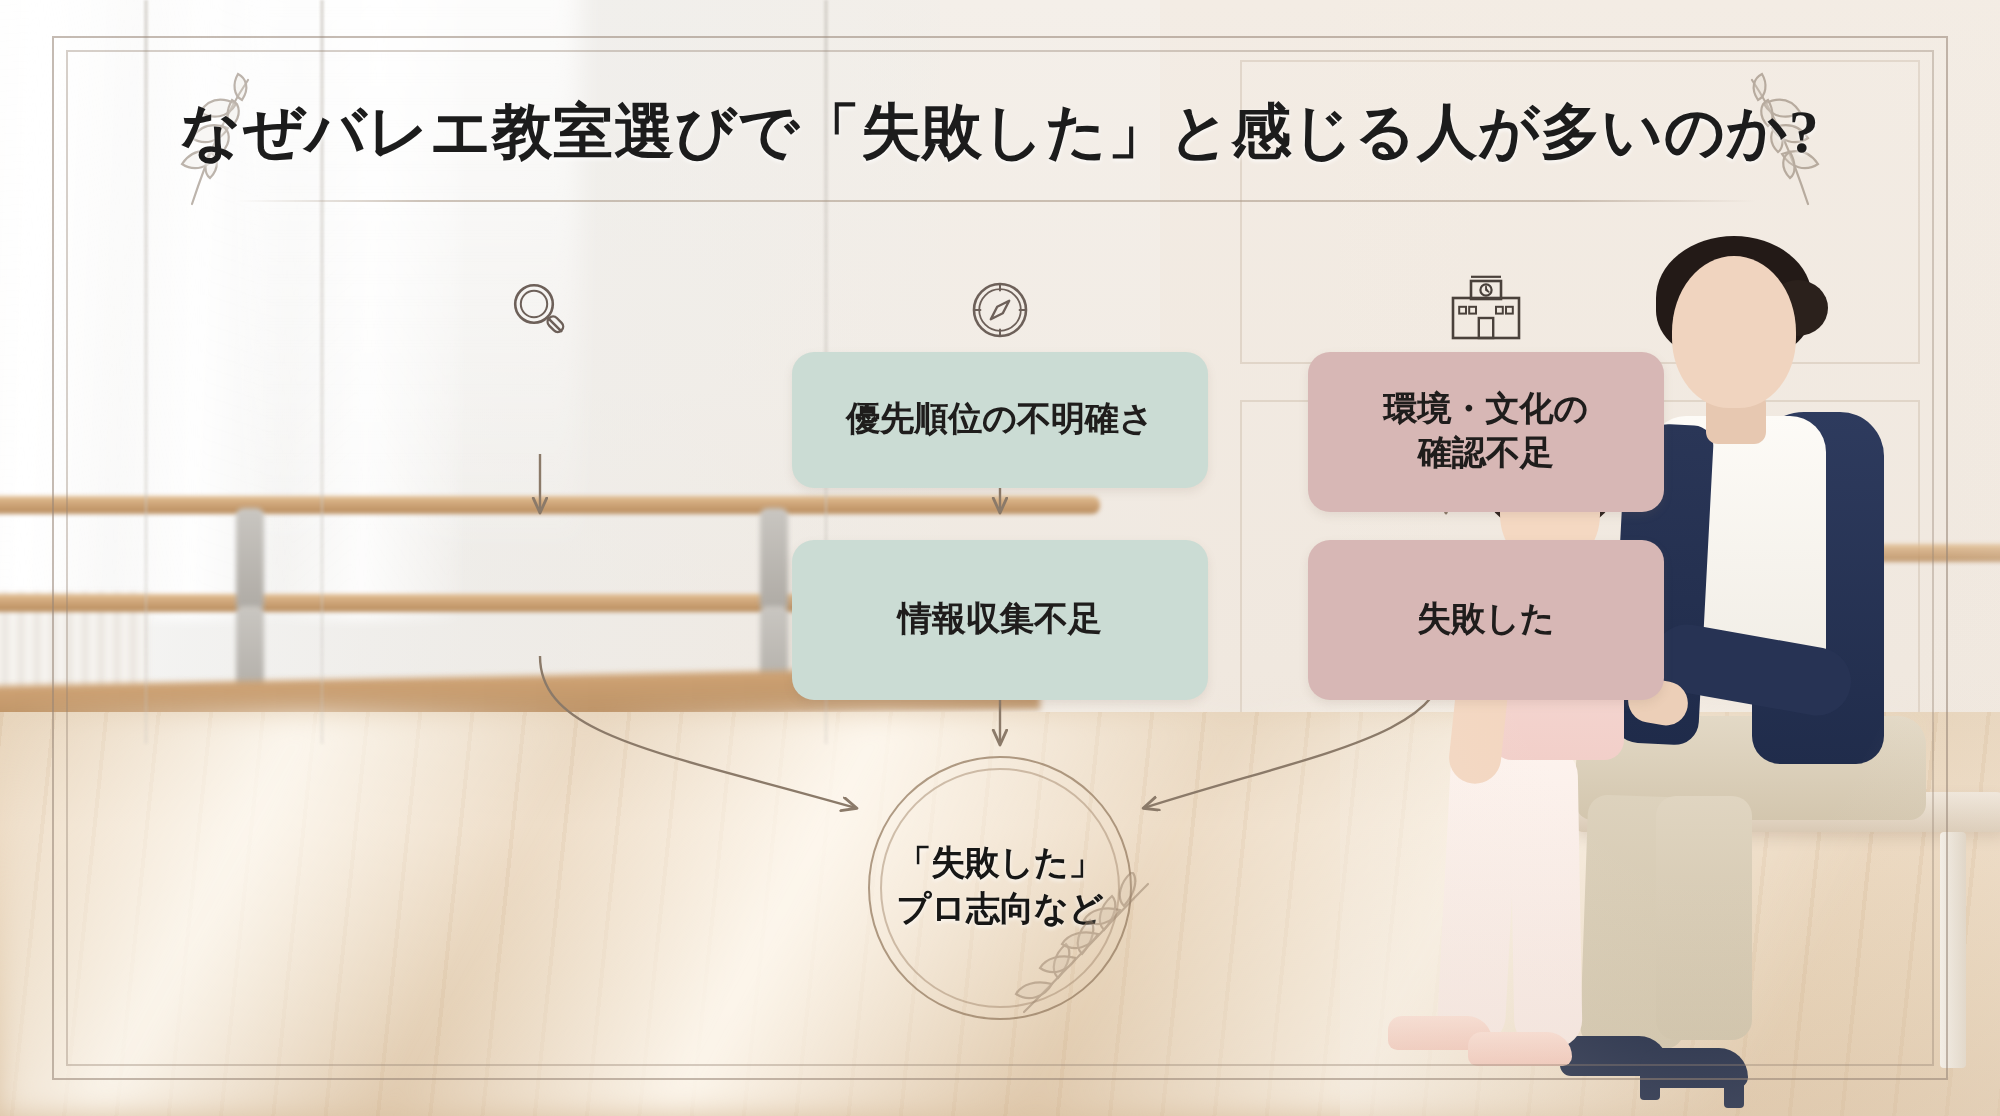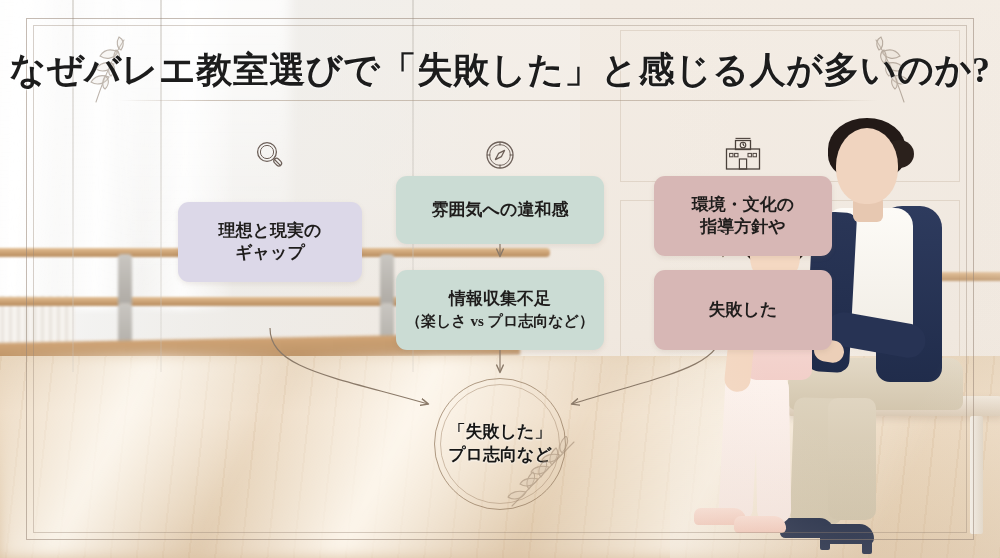--- a/index.html
+++ b/index.html
@@ -235,21 +235,21 @@
   }
   .frame-outer { left:26px; top:18px; right:26px; bottom:18px; }
   .frame-inner { left:33px; top:25px; right:33px; bottom:25px; border-color:rgba(150,132,116,.38); }
 
   
   .title-wrap {
     position:absolute; left:0; right:0; top:46px; text-align:center;
   }
   .title {
     display:inline-block;
-    font-size:36px; font-weight:700; letter-spacing:.5px;
+    font-size:30px; font-weight:700; letter-spacing:.5px;
     color:#1c1c1c;
     font-family:"Liberation Serif","DejaVu Serif",serif;
     text-shadow: 0 1px 2px rgba(255,255,255,.8);
   }
   .title-rule {
     position:absolute; left:118px; width:760px; top:100px; height:1px;
     background: linear-gradient(90deg, rgba(168,150,132,0), rgba(168,150,132,.55) 12%,
                 rgba(168,150,132,.55) 88%, rgba(168,150,132,0));
   }
   .sprig { position:absolute; top:36px; opacity:.5; }
@@ -435,45 +435,38 @@
     <div class="col c1">
       <div class="ico">
         <svg width="34" height="34" viewBox="0 0 34 34">
           <circle cx="14" cy="14" r="9.4" fill="none" stroke="#6d6059" stroke-width="1.3"></circle>
           <circle cx="14" cy="14" r="6.6" fill="none" stroke="#6d6059" stroke-width="1"></circle>
           <path d="M20.8 20.8 L27.6 27.6" stroke="#6d6059" stroke-width="1.3" stroke-linecap="round"></path>
           <rect x="20.4" y="21.4" width="8.6" height="5.4" rx="2.6" transform="rotate(45 24.7 24.1)" fill="none" stroke="#6d6059" stroke-width="1.2"></rect>
         </svg>
       </div>
       <div class="gap"></div>
-      <div class="node lav n2">
-        <span>
-          <span>理想と現実の</span><br>
-          <span>ギャップ</span>
-        </span>
-      </div>
     </div>
 
     <div class="col c2">
       <div class="ico">
         <svg width="34" height="34" viewBox="0 0 34 34">
           <circle cx="17" cy="17" r="13" fill="none" stroke="#6d6059" stroke-width="1.3"></circle>
           <circle cx="17" cy="17" r="10.4" fill="none" stroke="#6d6059" stroke-width=".9"></circle>
           <path d="M17 4.4 L17 7.2 M17 26.8 L17 29.6 M4.4 17 L7.2 17 M26.8 17 L29.6 17" stroke="#6d6059" stroke-width="1" stroke-linecap="round"></path>
           <path d="M21.6 12.4 L18.4 18.6 L12.4 21.6 L15.6 15.4 Z" fill="none" stroke="#6d6059" stroke-width="1.2" stroke-linejoin="round"></path>
         </svg>
       </div>
       <div class="node sage n1">
-        <span>雰囲気への違和感</span>
+        <span>優先順位の不明確さ</span>
       </div>
       <div class="gap"></div>
       <div class="node sage n2">
         <span>
           <span>情報収集不足</span><br>
-          <span class="sub">（楽しさ vs プロ志向など）</span>
         </span>
       </div>
     </div>
 
     <div class="col c3">
       <div class="ico">
         <svg width="40" height="36" viewBox="0 0 40 36">
           <rect x="3.5" y="13" width="33" height="20" fill="none" stroke="#4a413b" stroke-width="1.3"></rect>
           <rect x="12.5" y="4.5" width="15" height="9" fill="none" stroke="#4a413b" stroke-width="1.3"></rect>
           <circle cx="20" cy="9" r="2.8" fill="none" stroke="#4a413b" stroke-width="1.1"></circle>
@@ -482,21 +475,21 @@
           <rect x="16.4" y="23" width="7.2" height="10" fill="none" stroke="#4a413b" stroke-width="1.2"></rect>
           <rect x="6.6" y="17.4" width="3.4" height="3.4" fill="none" stroke="#4a413b" stroke-width="1"></rect>
           <rect x="11.6" y="17.4" width="3.4" height="3.4" fill="none" stroke="#4a413b" stroke-width="1"></rect>
           <rect x="25" y="17.4" width="3.4" height="3.4" fill="none" stroke="#4a413b" stroke-width="1"></rect>
           <rect x="30" y="17.4" width="3.4" height="3.4" fill="none" stroke="#4a413b" stroke-width="1"></rect>
         </svg>
       </div>
       <div class="node rose n2">
         <span>
           <span>環境・文化の</span><br>
-          <span>指導方針や</span>
+          <span>確認不足</span>
         </span>
       </div>
       <div class="gap" style="height:14px"></div>
       <div class="node rose n2">
         <span>
           <span>失敗した</span><br>
         </span>
       </div>
     </div>
   </div>

